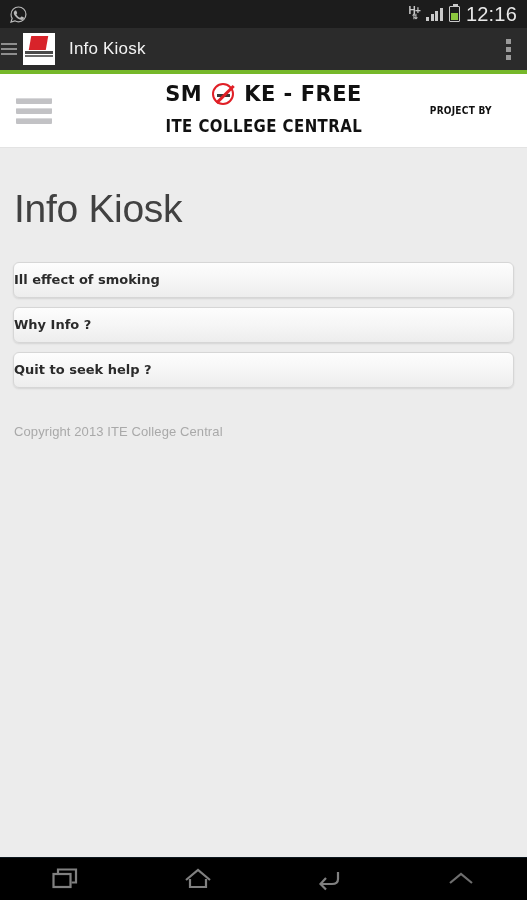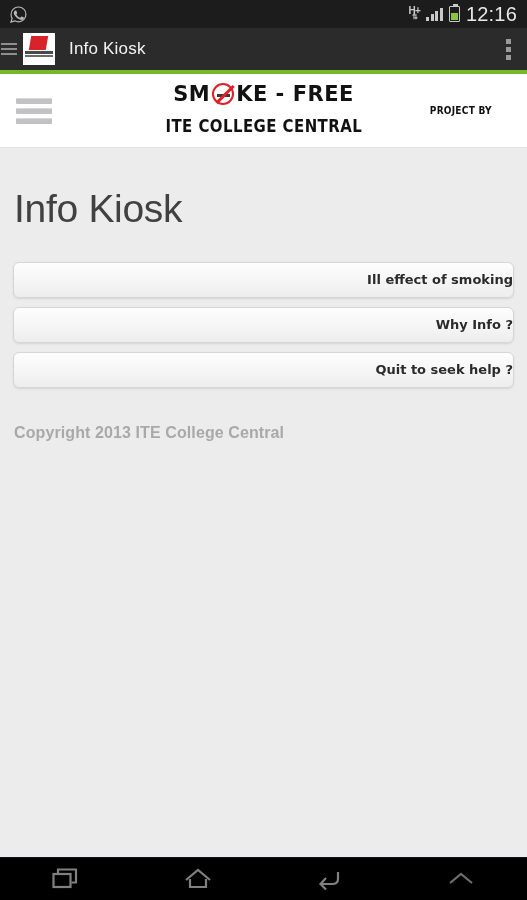--- a/index.html
+++ b/index.html
@@ -113,21 +113,21 @@
   .menu-toggle i {
     display: block; height: 6px; background: #c2c2c5;
     border-radius: 1px; border-top: 1px solid #d8d8da;
   }
   .brand {
     position: absolute; left: 0; right: 0; top: 8px;
     display: flex; flex-direction: column; align-items: center;
     pointer-events: none;
   }
   .brand-line1 {
-    display: flex; align-items: center; gap: 2px;
+    display: flex; align-items: center; gap: 10px;
     font-family: "DejaVu Sans", sans-serif;
     font-weight: bold; font-size: 21px; color: #111;
     letter-spacing: 0.5px;
   }
   .nosmoke {
     position: relative; width: 22px; height: 22px;
     border: 2.5px solid #e01f26; border-radius: 50%;
     display: inline-block; background: #fff;
   }
   .nosmoke .cig {
@@ -164,25 +164,25 @@
     letter-spacing: -0.3px; font-family: "Liberation Sans", sans-serif;
   }
   .btn-list { margin-top: 31px; display: flex; flex-direction: column; gap: 9px; }
   .kiosk-btn {
     display: block; width: 100%; height: 36px;
     background: linear-gradient(to bottom, #fdfdfd 0%, #f6f6f6 50%, #ededed 100%);
     border: 1px solid #d6d6d6; border-radius: 6px;
     box-shadow: 0 1px 2px rgba(0,0,0,0.10);
     font-family: "DejaVu Sans", sans-serif;
     font-size: 13px; font-weight: bold; color: #2b2b2b;
-    text-align: right; line-height: 34px; cursor: pointer;
+    text-align: left; line-height: 34px; cursor: pointer;
   }
   .copyright {
     margin-top: 36px; margin-left: 1px;
-    font-size: 16px; color: #a9a9a9; font-weight: 700;
+    font-size: 13px; color: #a9a9a9; font-weight: 400;
     letter-spacing: 0.1px;
   }
 
   
   .nav-bar {
     position: absolute; bottom: 0; left: 0;
     width: 527px; height: 43px; background: #000;
     border-top: 1px solid #0d1820;
     display: flex; align-items: center;
   }

